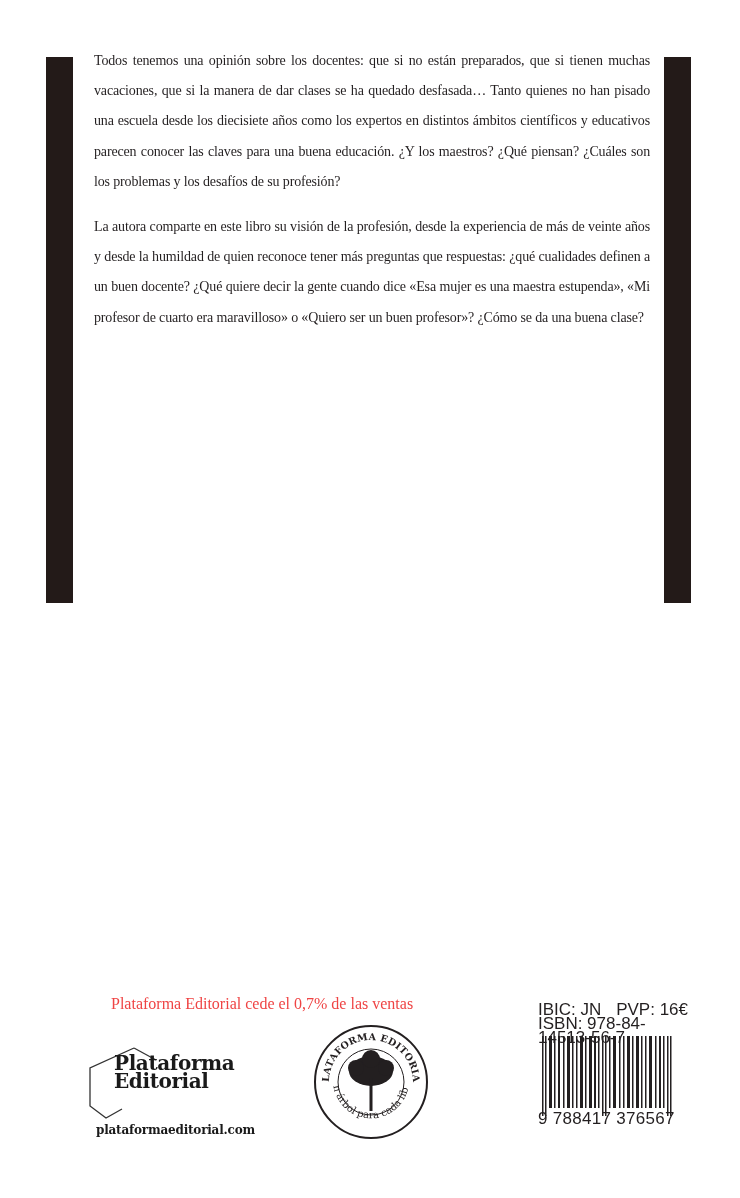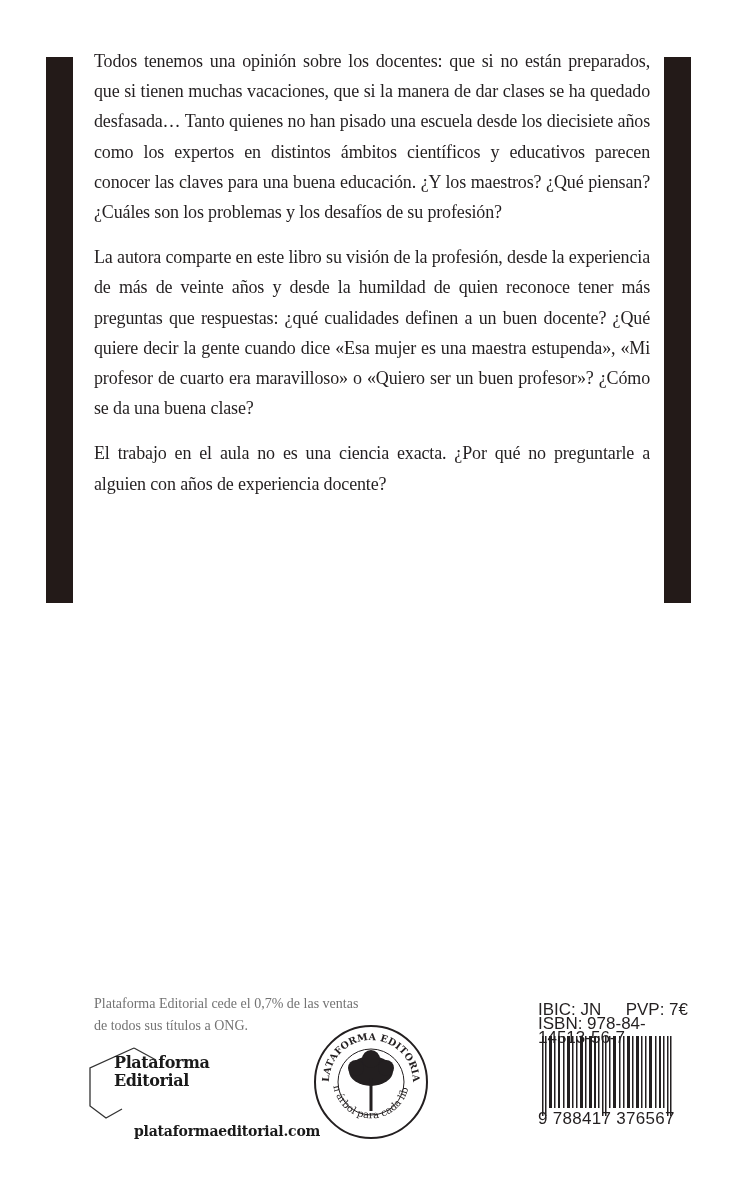--- a/index.html
+++ b/index.html
@@ -1,46 +1,44 @@
 <!DOCTYPE html>
 <html><head>
 <meta charset="utf-8">
 <style>
   html, body { margin:0; padding:0; background:#ffffff; }
   body { width:740px; height:1198px; position:relative; overflow:hidden; font-family:"Liberation Serif", "DejaVu Serif", serif; color:#231f20; }
   .bar { position:absolute; top:57px; width:27px; height:546px; background:#231a18; }
   .bar.left { left:46px; }
   .bar.right { left:664px; }
-  .blurb { position:absolute; left:94px; top:46px; width:556px; font-size:18px; line-height:30.2px; text-align:justify; letter-spacing:-0.15px; }
+  .blurb { position:absolute; left:94px; top:46px; width:556px; font-size:14px; line-height:30.2px; text-align:justify; letter-spacing:-0.15px; }
   .blurb p { margin:0 0 15px 0; }
-  .ong { position:absolute; left:94px; top:993px; font-size:14px; line-height:22px; color:#737373; }
+  .ong { position:absolute; left:111px; top:993px; font-size:16px; line-height:22px; color:#ef4444; }
   .logo { position:absolute; left:86px; top:1046px; width:160px; height:90px; }
-  .logo-name { position:absolute; left:28px; top:8px; font-family:"DejaVu Serif", serif; font-weight:bold; font-size:16px; line-height:18px; letter-spacing:-0.4px; color:#1a1a1a; }
-  .logo-url { position:absolute; left:10px; top:77px; font-family:"DejaVu Serif", serif; font-weight:bold; font-size:14px; color:#1a1a1a; letter-spacing:-0.2px;margin-left:38px; }
+  .logo-name { position:absolute; left:28px; top:8px; font-family:"DejaVu Serif", serif; font-weight:bold; font-size:20px; line-height:18px; letter-spacing:-0.4px; color:#1a1a1a; }
+  .logo-url { position:absolute; left:10px; top:77px; font-family:"DejaVu Serif", serif; font-weight:bold; font-size:12px; color:#1a1a1a; letter-spacing:-0.2px; }
   .seal { position:absolute; left:312px; top:1023px; width:118px; height:118px; }
   .barcode-box { position:absolute; left:538px; top:1003px; width:150px; }
   .bc-line { display:flex; justify-content:space-between; font-family:"Liberation Sans", sans-serif; font-size:17px; line-height:14px; color:#231f20; }
   .bc-bars { position:absolute; left:4px; top:33px; width:130px; height:80px; }
   .bc-digits { position:absolute; left:0; top:106px; width:160px; font-family:"Liberation Sans", sans-serif; font-size:17px; color:#231f20; letter-spacing:0.3px; }
 </style>
 </head>
 <body>
 
 <div class="bar left"></div>
 <div class="bar right"></div>
 
 <div class="blurb">
   <p>Todos tenemos una opinión sobre los docentes: que si no están preparados, que si tienen muchas vacaciones, que si la manera de dar clases se ha quedado desfasada… Tanto quienes no han pisado una escuela desde los diecisiete años como los expertos en distintos ámbitos científicos y educativos parecen conocer las claves para una buena educación. ¿Y los maestros? ¿Qué piensan? ¿Cuáles son los problemas y los desafíos de su profesión?</p>
   <p>La autora comparte en este libro su visión de la profesión, desde la experiencia de más de veinte años y desde la humildad de quien reconoce tener más preguntas que respuestas: ¿qué cualidades definen a un buen docente? ¿Qué quiere decir la gente cuando dice «Esa mujer es una maestra estupenda», «Mi profesor de cuarto era maravilloso» o «Quiero ser un buen profesor»? ¿Cómo se da una buena clase?</p>
-  <p>El trabajo en el aula no es una ciencia exacta. ¿Por qué no preguntarle a alguien con años de experiencia docente?</p>
 </div>
 
 <div class="ong">
   <div>Plataforma Editorial cede el 0,7% de las ventas</div>
-  <div>de todos sus títulos a ONG.</div>
 </div>
 
 <div class="logo">
   <svg width="160" height="80" style="position:absolute;left:0;top:0">
     <polyline points="48,2 4,22 4,60 20,72 36,63" fill="none" stroke="#333" stroke-width="1.3"></polyline>
     <polyline points="48,2 70,14" fill="none" stroke="#333" stroke-width="1.3"></polyline>
   </svg>
   <div class="logo-name">
     <div>Plataforma</div>
     <div>Editorial</div>
@@ -68,21 +66,21 @@
       <circle cx="74" cy="45" r="8" fill="#231f20"></circle>
       <circle cx="59" cy="36" r="9" fill="#231f20"></circle>
       <rect x="57.5" y="55" width="3" height="33" fill="#231f20"></rect>
     </g>
   </svg>
 </div>
 
 <div class="barcode-box">
   <div class="bc-line">
     <span>IBIC: JN</span>
-    <span>PVP: 7€</span>
+    <span>PVP: 16€</span>
   </div>
   <div class="bc-line">
     <span>ISBN: 978-84-14513-56-7</span>
   </div>
   <svg class="bc-bars" viewBox="0 0 130 80" preserveAspectRatio="none">
     <g fill="#231f20">
       <rect x="0" y="0" width="1.5" height="80"></rect>
         <rect x="3" y="0" width="1.5" height="80"></rect>
       <rect x="7" y="0" width="3" height="72"></rect>
         <rect x="12" y="0" width="1.5" height="72"></rect>

